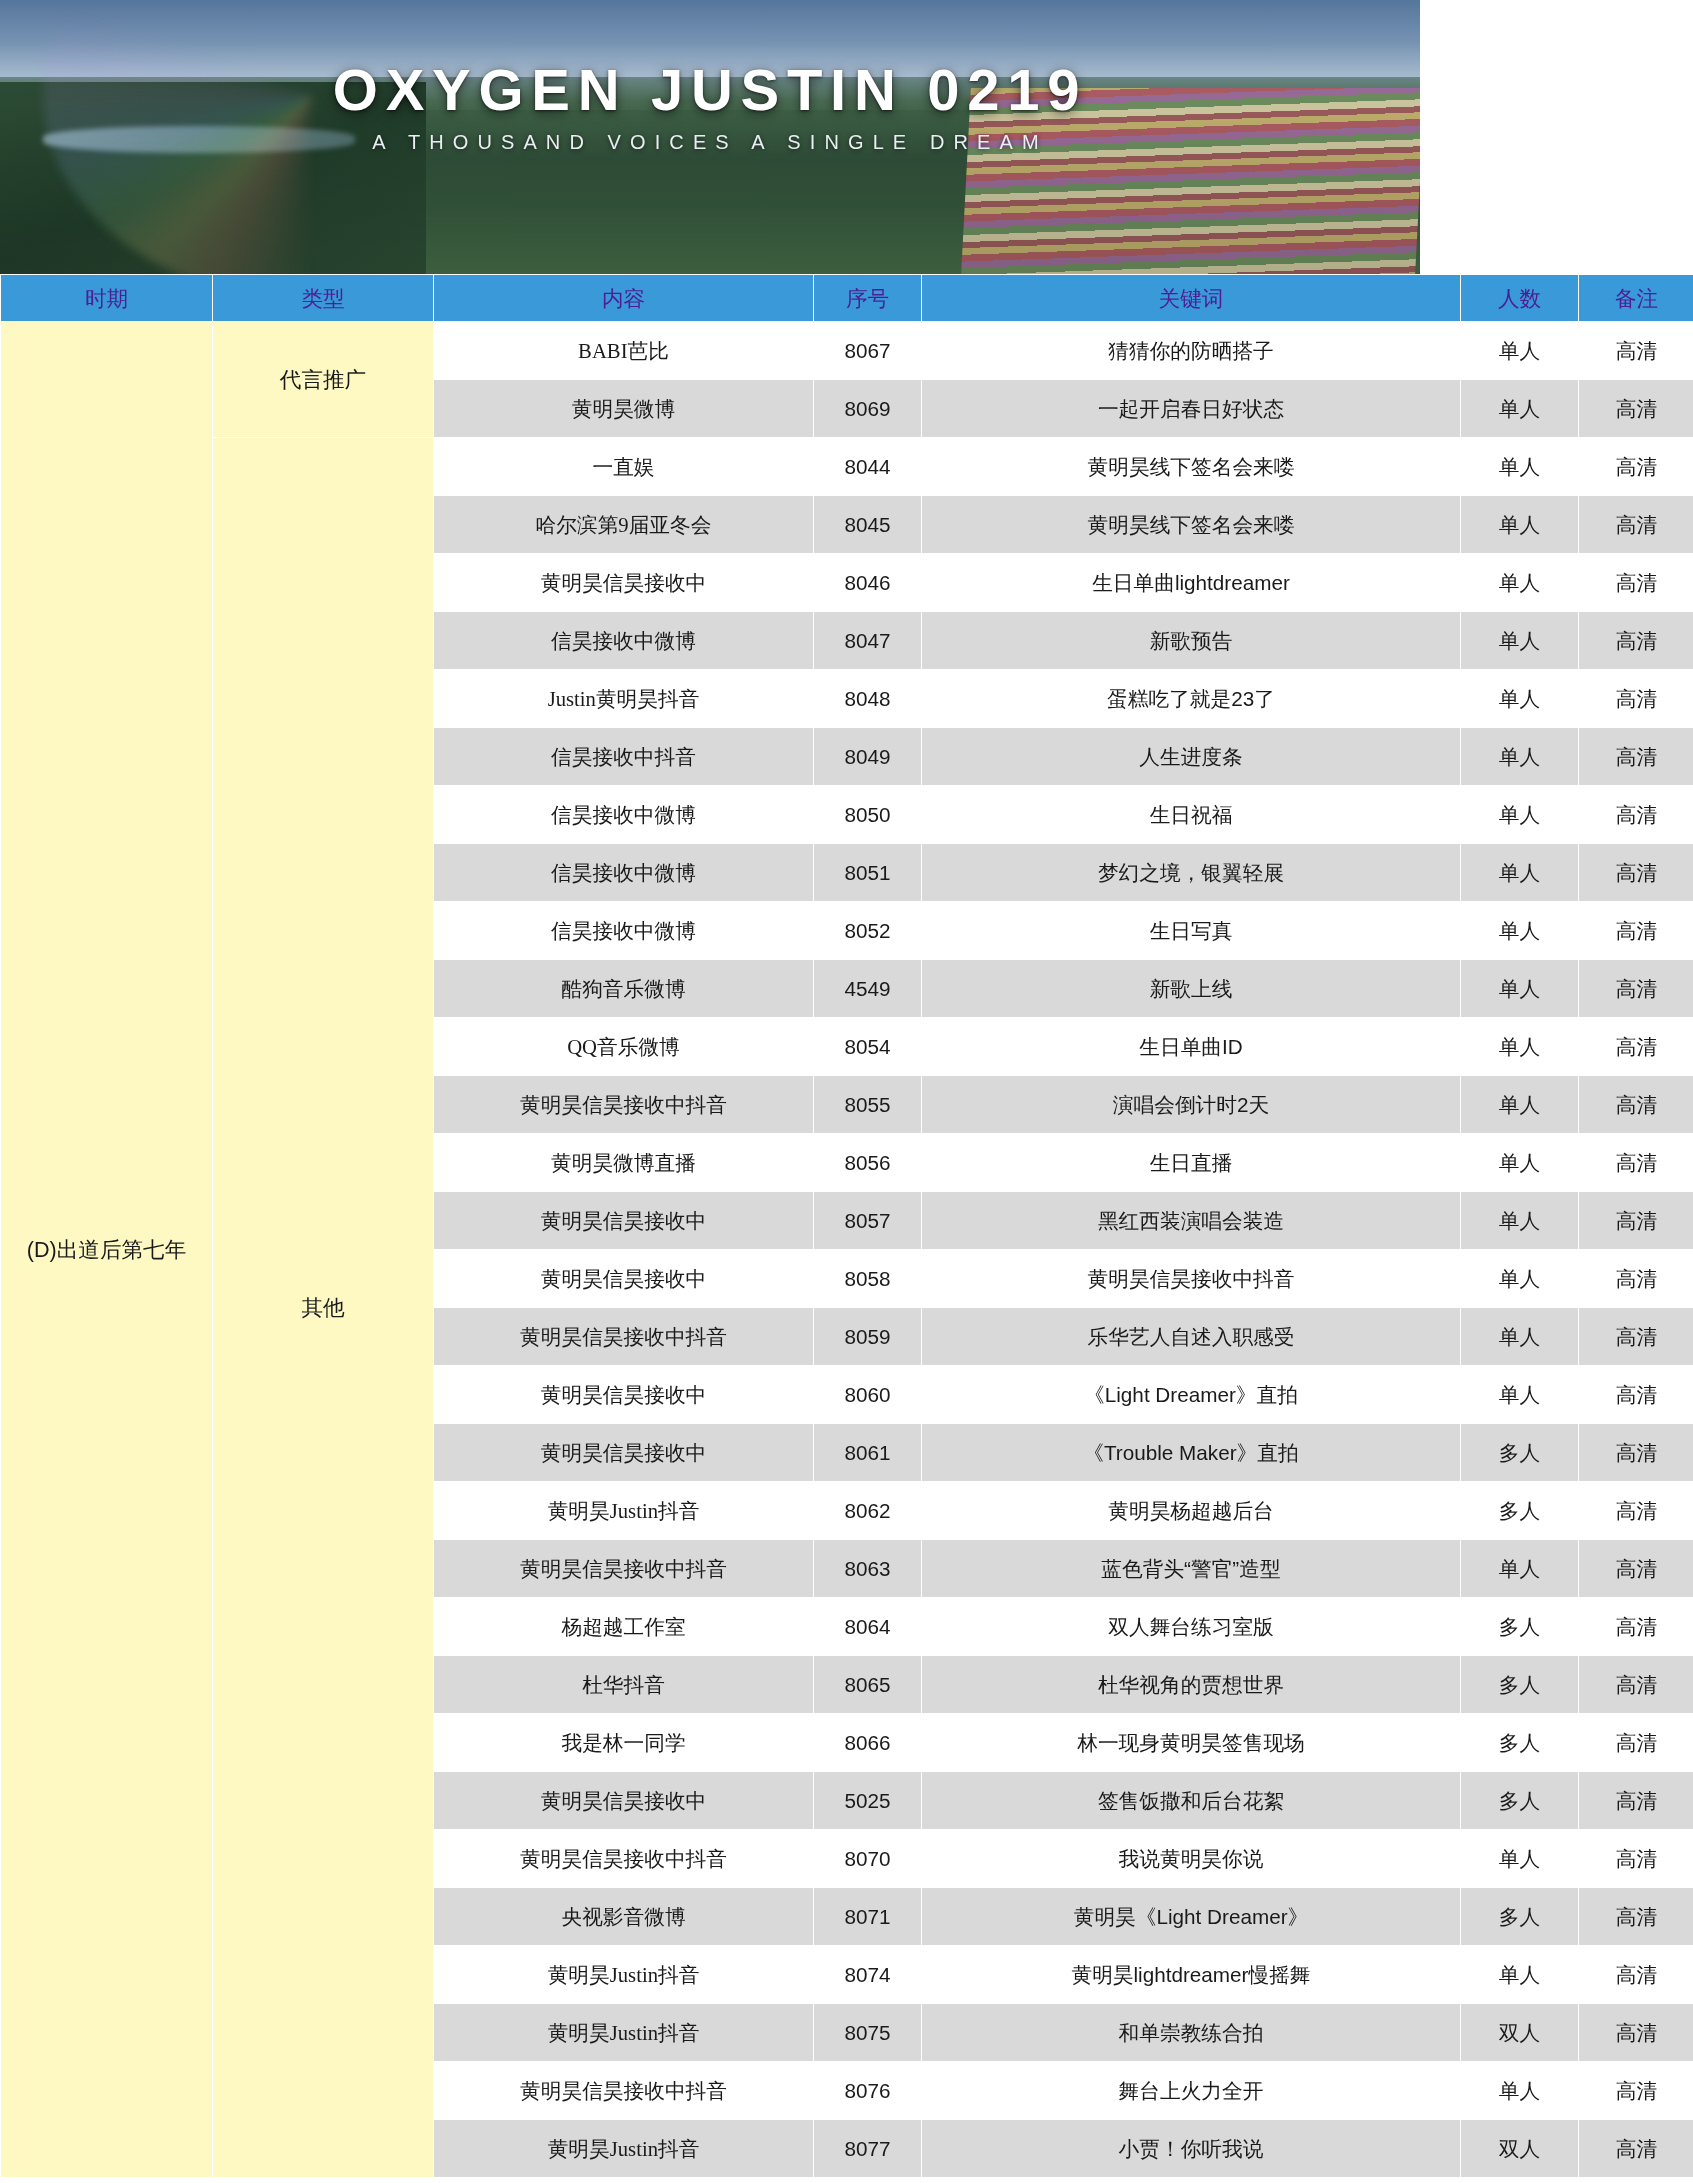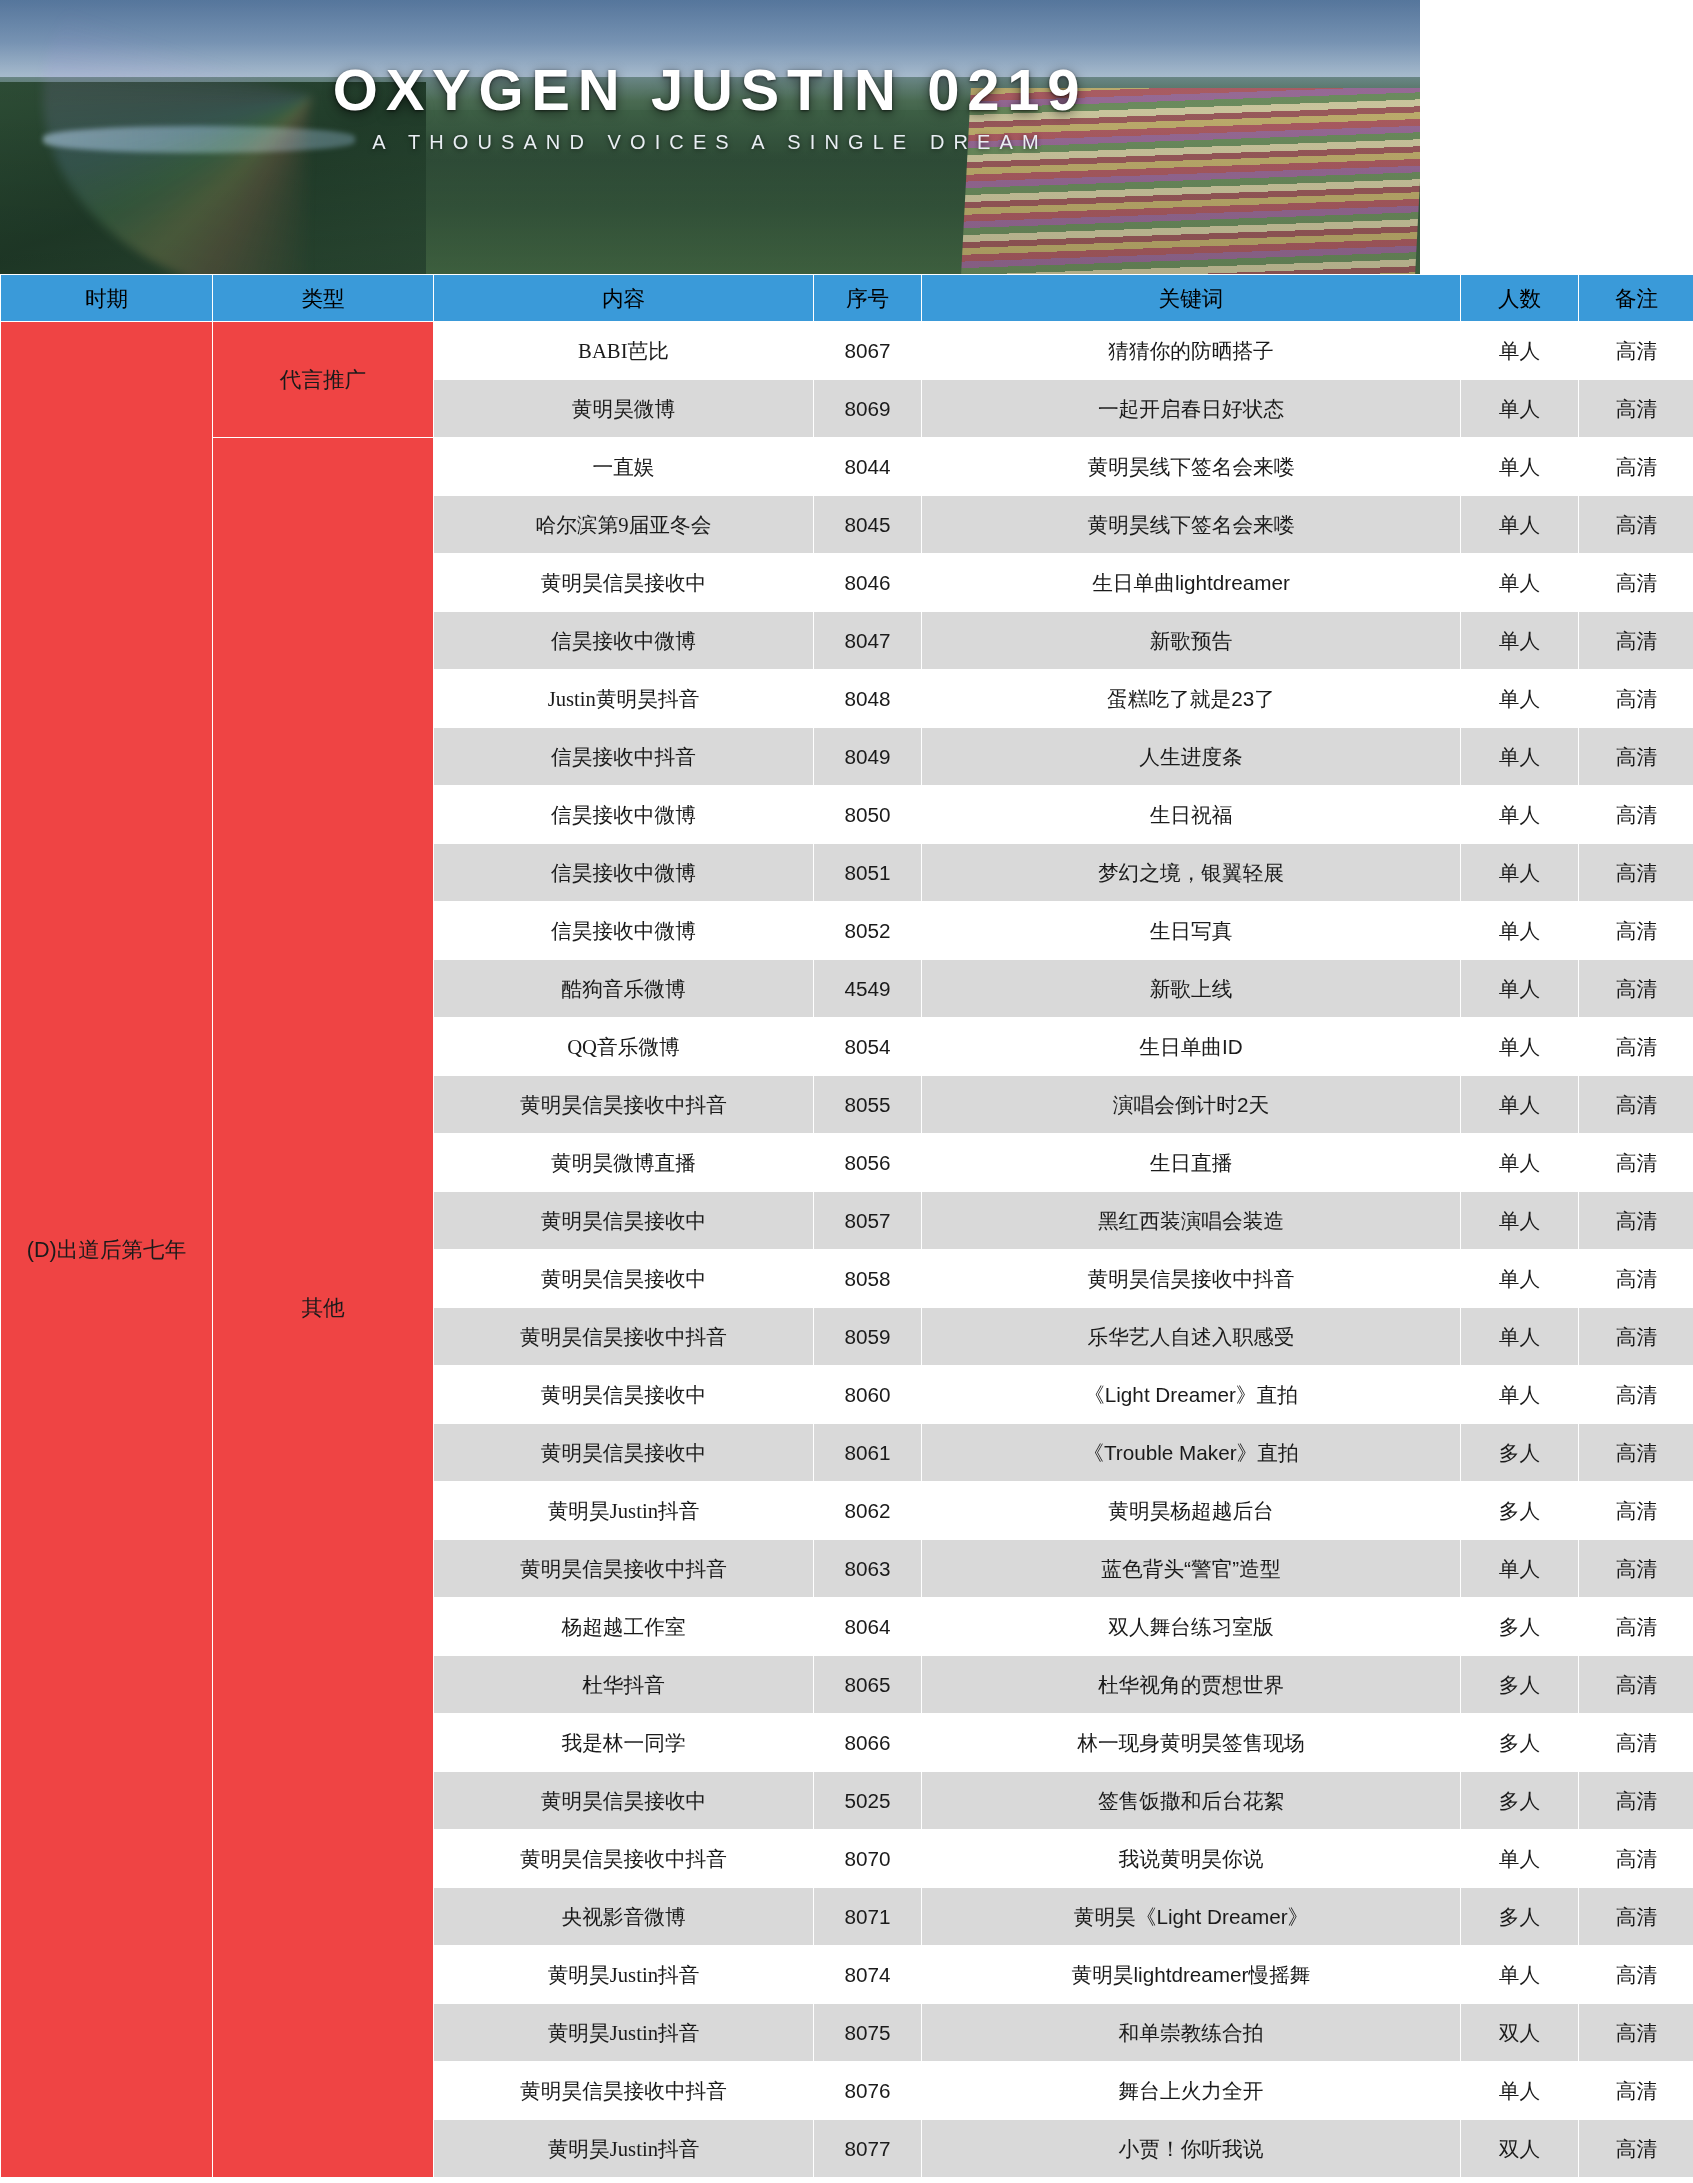--- a/index.html
+++ b/index.html
@@ -134,35 +134,35 @@
     vertical-align: middle;
     font-size: 20.7px;
     color: #1a1a1a;
     padding: 0;
     height: 57px;
     white-space: nowrap;
     overflow: hidden;
   }
   table.sheet thead th {
     background: #3a9ad9;
-    color: #000000;
+    color: #4c1d95;
     font-weight: normal;
     font-size: 21.6px;
     height: 46px;
   }
   col.c-period { width: 212px; }
   col.c-type   { width: 221px; }
   col.c-content{ width: 380px; }
   col.c-seq    { width: 108px; }
   col.c-keyword{ width: 539px; }
   col.c-people { width: 118px; }
   col.c-note   { width: 116px; }
 
   tbody td.period, tbody td.type {
-    background: #ef4444;
+    background: #fef9c3;
     font-size: 21.6px;
     line-height: 1.35;
     white-space: normal;
   }
   tr.odd td.data { background: #ffffff; }
   tr.even td.data { background: #d9d9d9; }
   td.col-content { font-size: 20.7px; font-family: Liberation Serif, serif; }
   td.col-seq { font-size: 20.7px; }
   td.col-keyword { font-size: 20.7px; }
   td.col-people, td.col-note { font-size: 20.7px; }

